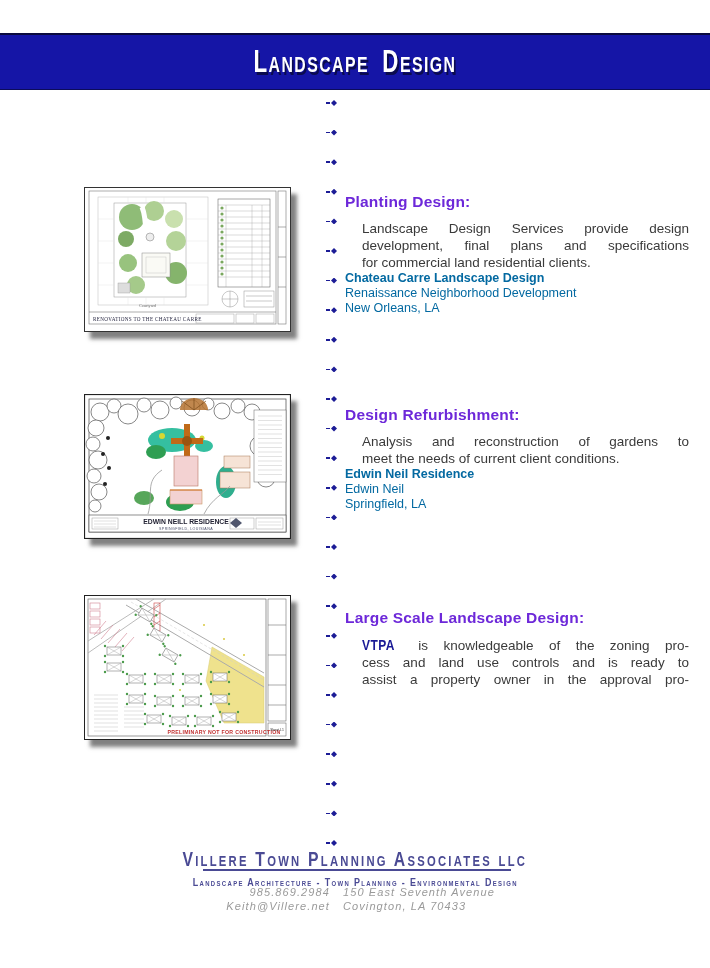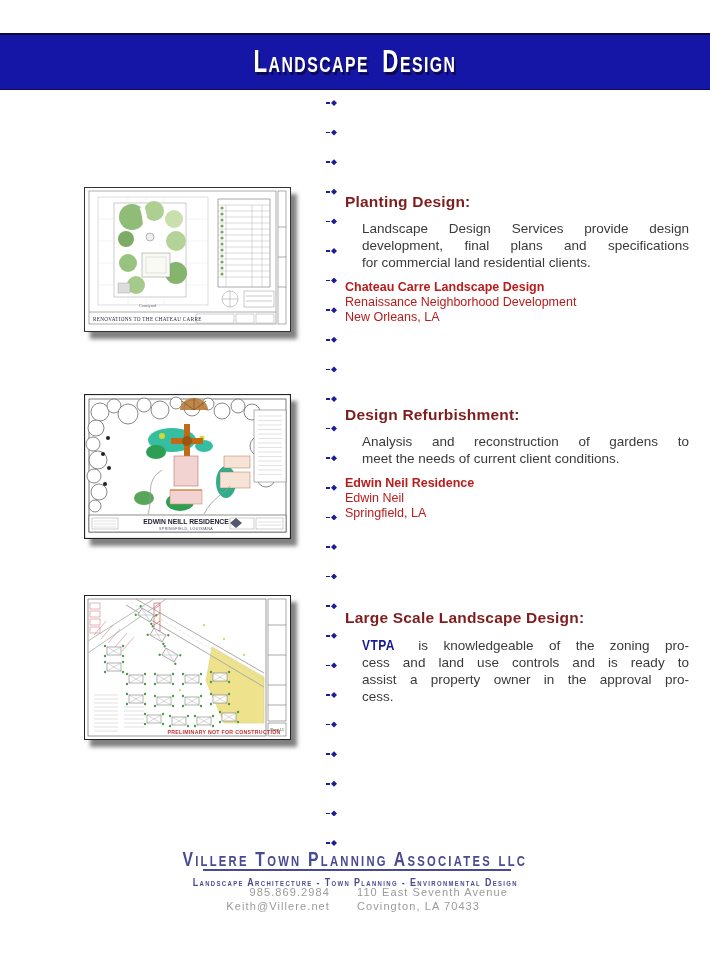--- a/index.html
+++ b/index.html
@@ -26,41 +26,41 @@
   .bullet .dia{width:6px;height:6px;background:#1c1c96;
     clip-path:polygon(50% 0,100% 50%,50% 100%,0 50%);}
   
   .plan{position:absolute;left:84px;width:207px;height:145px;background:#fff;
     box-shadow:6px 7px 4px rgba(45,45,45,.6);}
   #plan1{top:187px}#plan2{top:394px}#plan3{top:595px}
   .plan svg{display:block;width:100%;height:100%}
   
   .section{position:absolute;left:345px;width:344px;}
   #sec1{top:193px}#sec2{top:406px}#sec3{top:609px}
-  .sec-heading{margin:0 0 9px 0;font-size:15.5px;font-weight:bold;color:#7f1d1d;letter-spacing:.2px;}
+  .sec-heading{margin:0 0 9px 0;font-size:15.5px;font-weight:bold;color:#6d28d9;letter-spacing:.2px;}
   .bline{font-size:13.5px;line-height:17px;color:#3a3a3a;
     text-align:justify;text-align-last:justify;margin-left:17px;}
   .bline.last{text-align-last:auto;}
-  .proj{margin-top:9px;font-size:12.5px;line-height:15px;color:#b91c1c;}
+  .proj{font-size:12.5px;line-height:15px;color:#0369a1;}
   .proj-name{font-weight:bold;}
   .vtpa{display:inline-block;transform:scaleX(.8);transform-origin:left center;
     font-weight:bold;font-size:15px;color:#1a1a96;letter-spacing:.5px;}
   
   .footer-company-wrap{position:absolute;top:847px;left:0;width:710px;text-align:center;}
   .footer-company{display:inline-block;transform:scaleX(.75);transform-origin:center;
     font-variant:small-caps;font-weight:bold;font-size:21px;color:#4a4a94;
     letter-spacing:3px;white-space:nowrap;}
   .footer-rule{position:absolute;top:869px;left:203px;width:308px;height:2px;background:#4a4a94;}
   .footer-tagline-wrap{position:absolute;top:872px;left:0;width:710px;text-align:center;}
   .footer-tagline{display:inline-block;transform:scaleX(.85);transform-origin:center;
     font-variant:small-caps;font-weight:bold;font-size:10.5px;color:#4a4a94;
     letter-spacing:1.6px;white-space:nowrap;}
   .contact{position:absolute;top:886px;left:150px;width:420px;
-    display:grid;grid-template-columns:180px 210px;column-gap:27px;
-    font-size:11px;line-height:13.5px;letter-spacing:1.1px;color:#9a9a9a;}
+    display:grid;grid-template-columns:180px 210px;column-gap:13px;
+    font-size:11px;line-height:13.5px;letter-spacing:1.1px;color:#9a9a9a;font-style:italic;}
   .contact .c1{text-align:right;}
   .contact .c2{text-align:left;}
 </style>
 </head>
 <body>
 
 <div class="banner">
   <span class="banner-title">Landscape Design</span>
 </div>
 
@@ -482,28 +482,27 @@
 </div>
 
 <div class="section" id="sec3">
   <h2 class="sec-heading">Large Scale Landscape Design:</h2>
   <div class="bline">
     <span class="vtpa">VTPA</span>
     <span>is knowledgeable of the zoning pro-</span>
   </div>
   <div class="bline">cess and land use controls and is ready to</div>
   <div class="bline">assist a property owner in the approval pro-</div>
-  <div class="bline last">cess.</div>
 </div>
 
 <div class="footer-company-wrap">
   <span class="footer-company">Villere Town Planning Associates llc</span>
 </div>
 <div class="footer-rule"></div>
 <div class="footer-tagline-wrap">
   <span class="footer-tagline">Landscape Architecture - Town Planning - Environmental Design</span>
 </div>
 <div class="contact">
   <div class="c1">985.869.2984</div>
-  <div class="c2">110 East Seventh Avenue</div>
+  <div class="c2">150 East Seventh Avenue</div>
   <div class="c1">Keith@Villere.net</div>
   <div class="c2">Covington, LA 70433</div>
 </div>
 
 </body></html>

